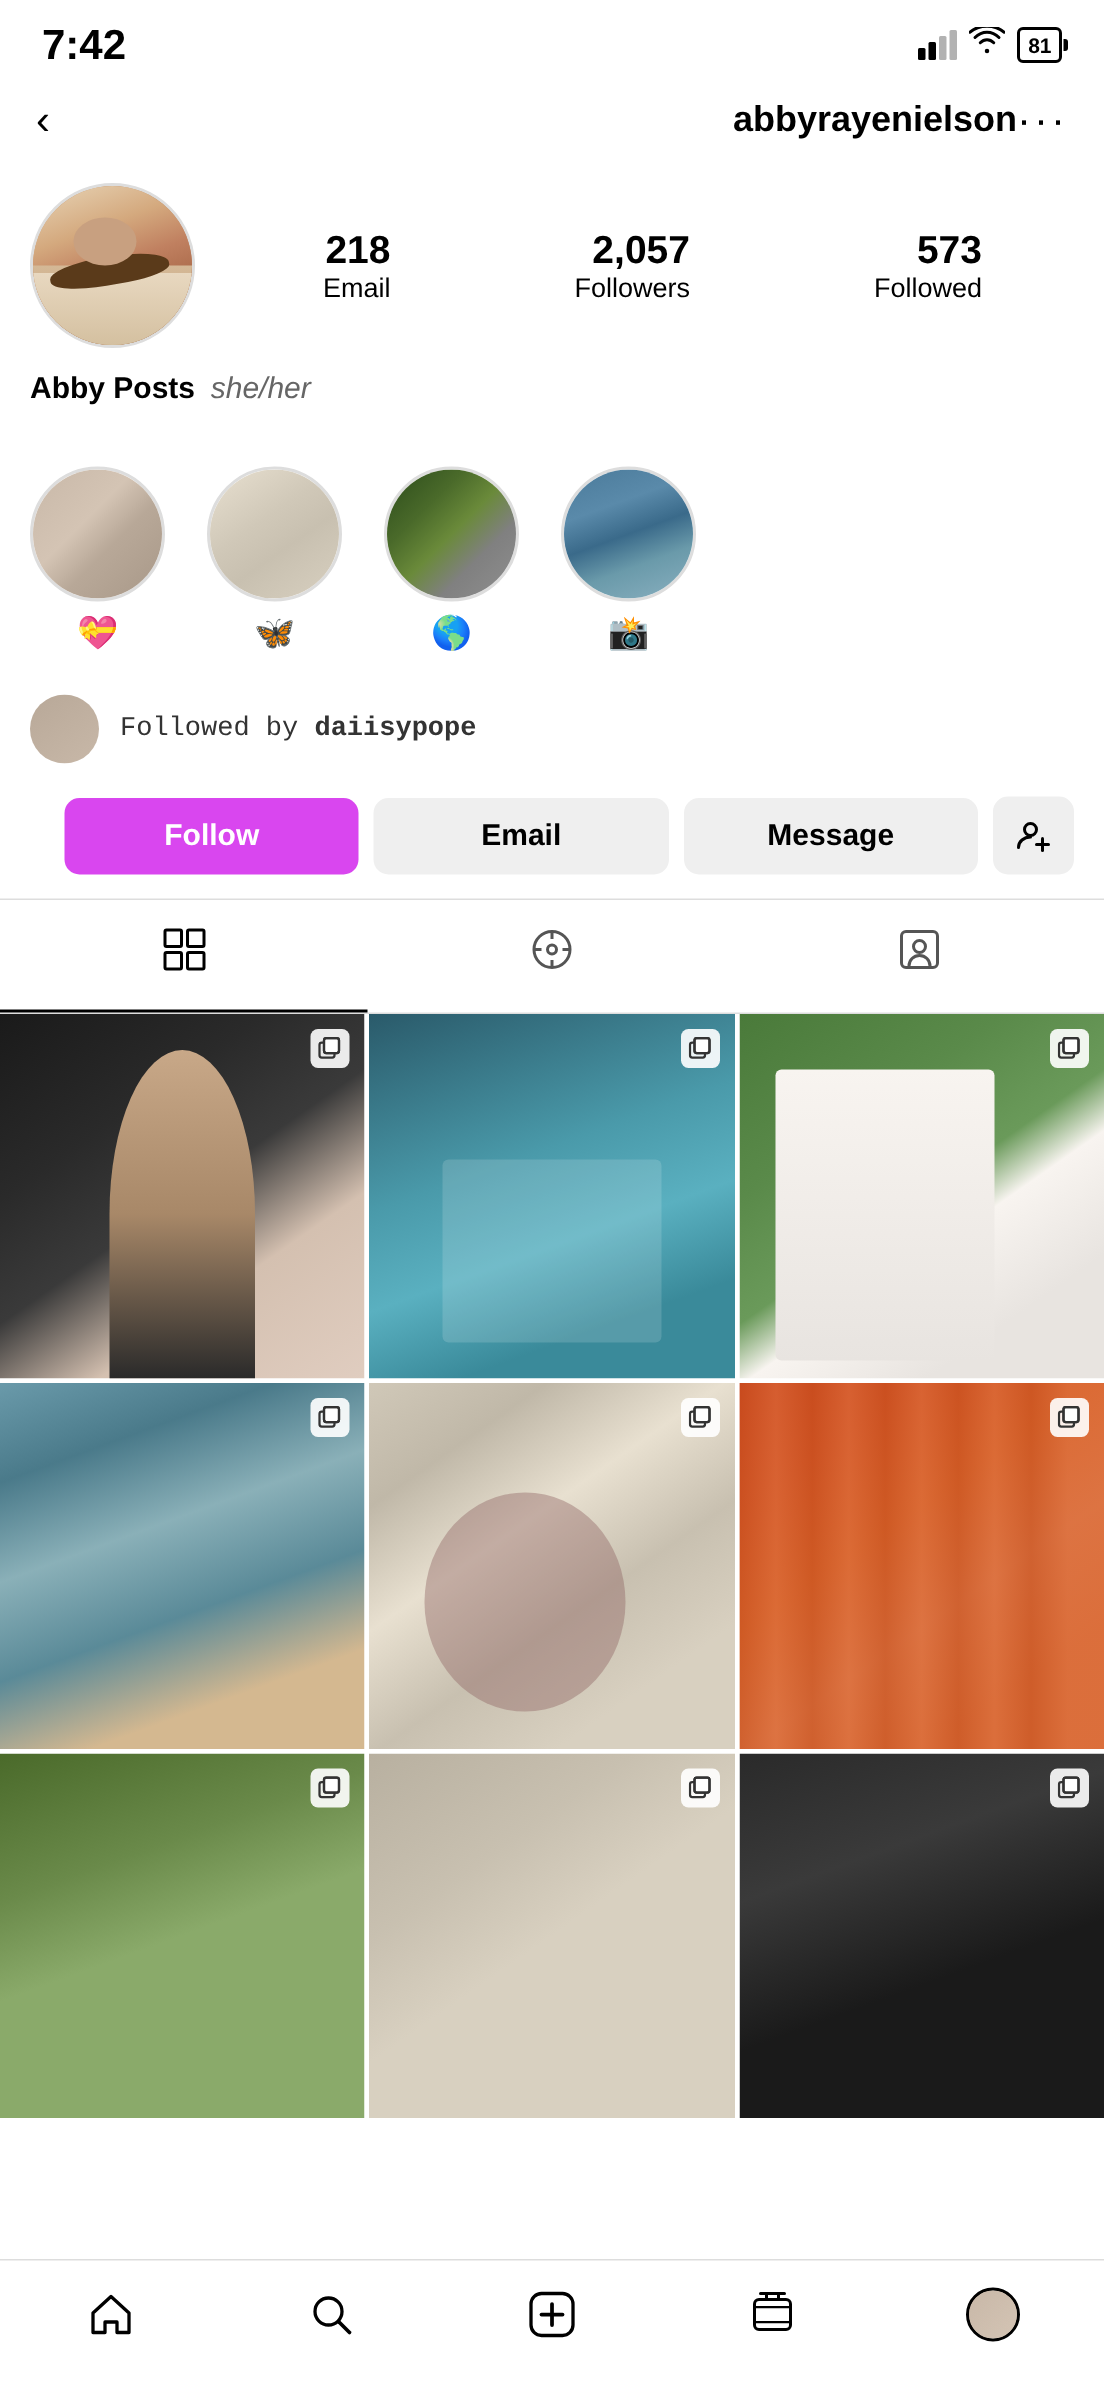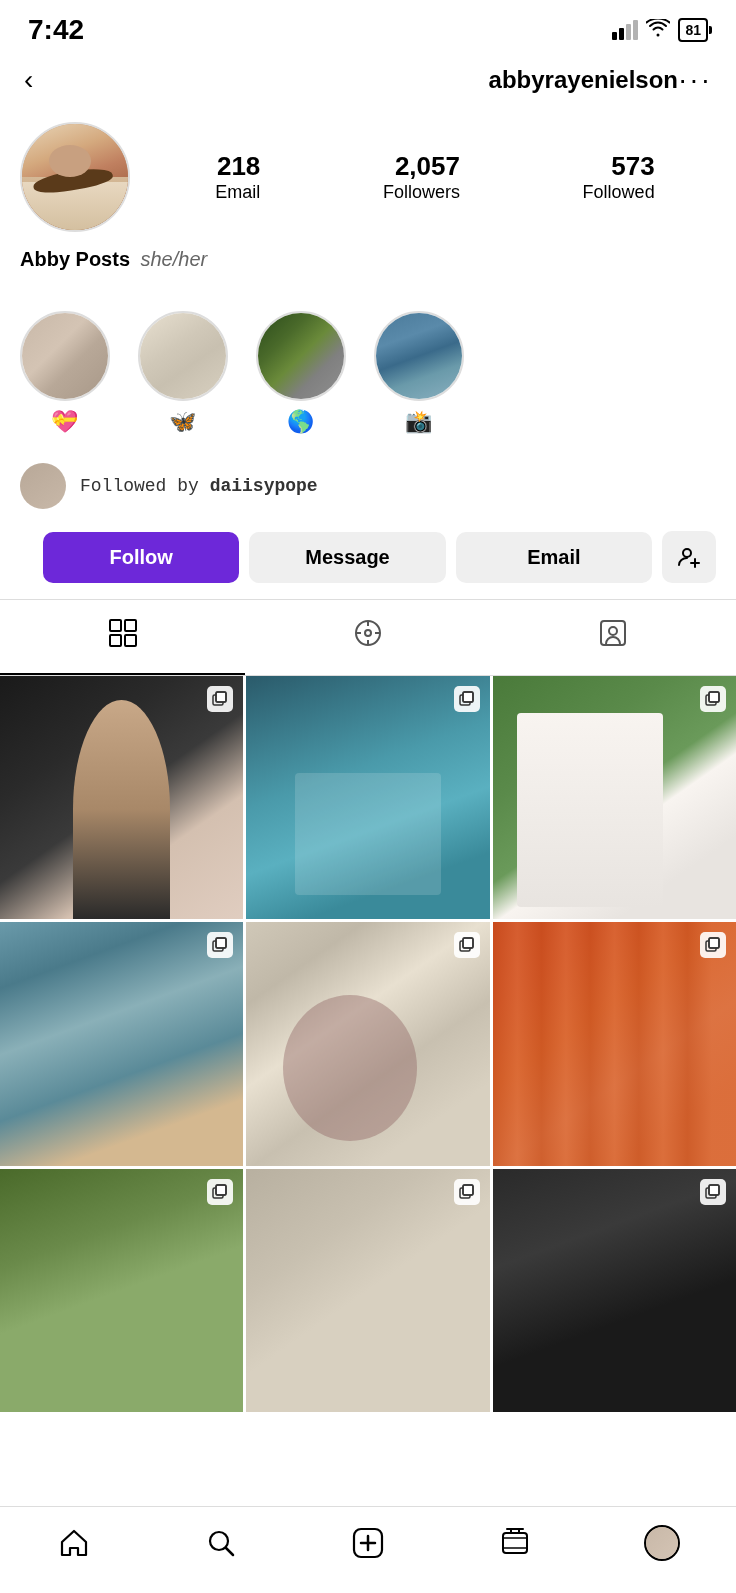--- a/index.html
+++ b/index.html
@@ -248,21 +248,21 @@
 
     
     .action-buttons {
       display: flex;
       gap: 10px;
       padding: 10px 20px 16px 20px;
       align-items: center;
     }
     .btn-follow {
       flex: 1;
-      background: #6d28d9;
+      background: #d946ef;
       color: #fff;
       border: none;
       border-radius: 10px;
       font-size: 20px;
       font-weight: 700;
       padding: 14px 0;
       cursor: pointer;
       margin-left: 23px;
     }
     .btn-secondary {
@@ -511,22 +511,22 @@
   <div class="follower-avatar">
     <div class="follower-avatar-img"></div>
   </div>
   <span class="followed-text">
     <span>Followed by </span><strong>daiisypope</strong>
   </span>
 </div>
 
 <div class="action-buttons">
   <button class="btn-follow">Follow</button>
+  <button class="btn-secondary">Email</button>
   <button class="btn-secondary">Message</button>
-  <button class="btn-secondary">Email</button>
   <button class="btn-icon">
     <svg width="22" height="22" viewBox="0 0 22 22" fill="none">
       <circle cx="9" cy="7" r="4" stroke="#000" stroke-width="2"></circle>
       <path d="M1 19c0-4 3.6-7 8-7" stroke="#000" stroke-width="2" stroke-linecap="round"></path>
       <line x1="17" y1="13" x2="17" y2="21" stroke="#000" stroke-width="2" stroke-linecap="round"></line>
       <line x1="13" y1="17" x2="21" y2="17" stroke="#000" stroke-width="2" stroke-linecap="round"></line>
     </svg>
   </button>
 </div>
 

